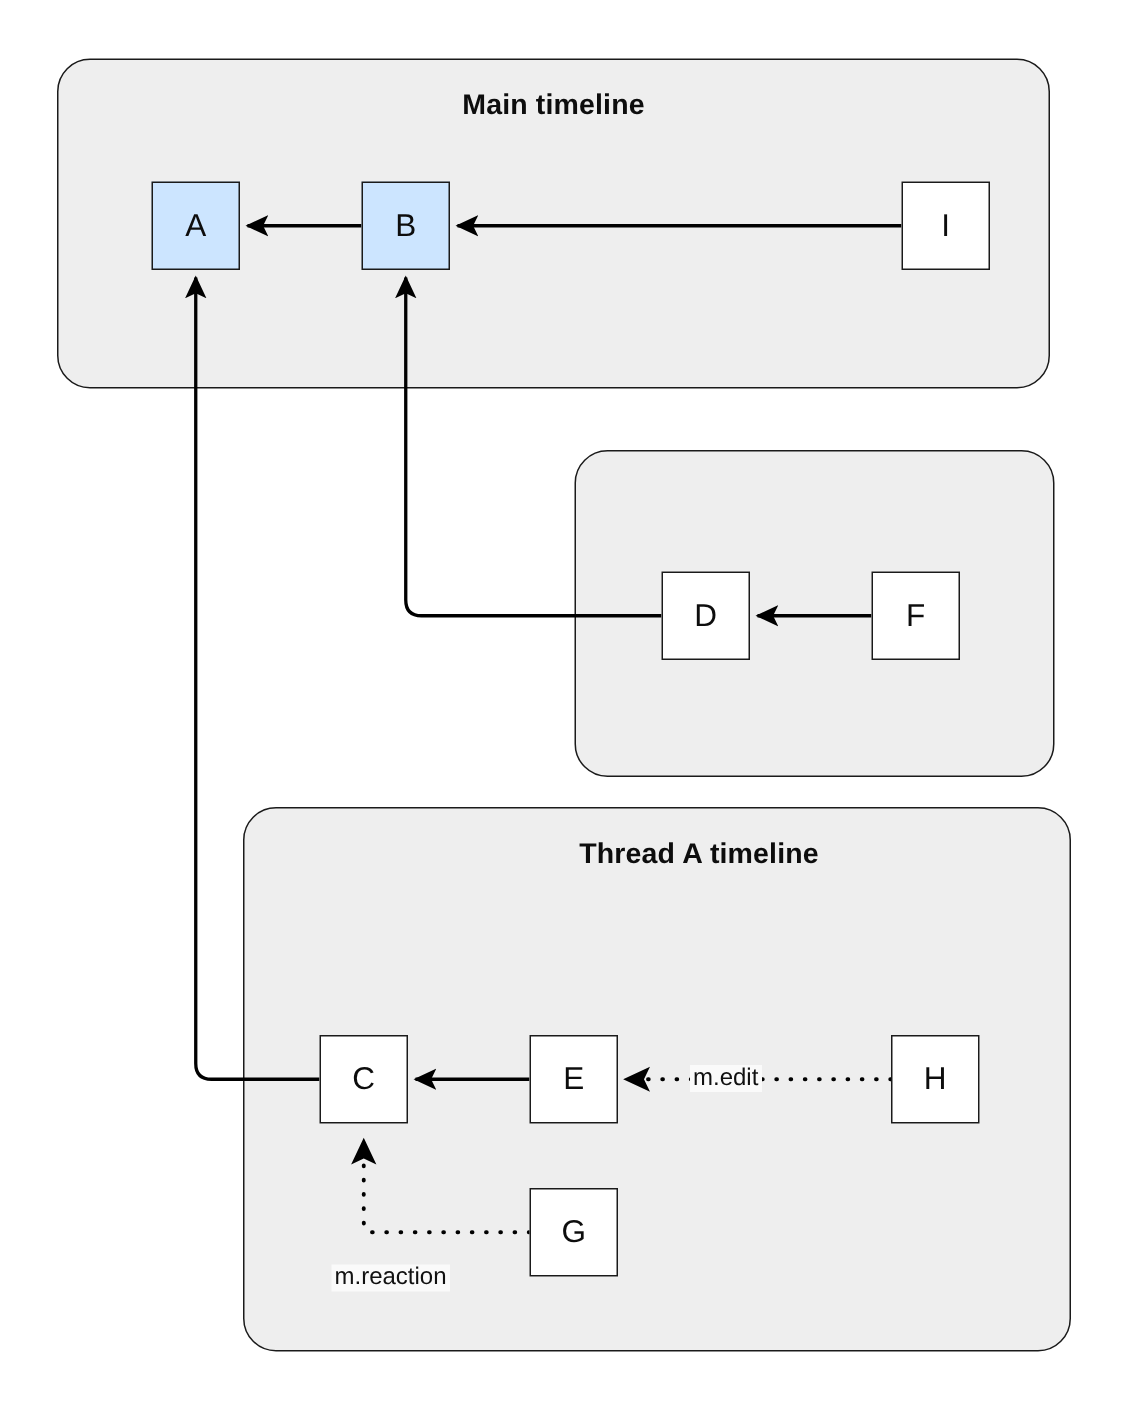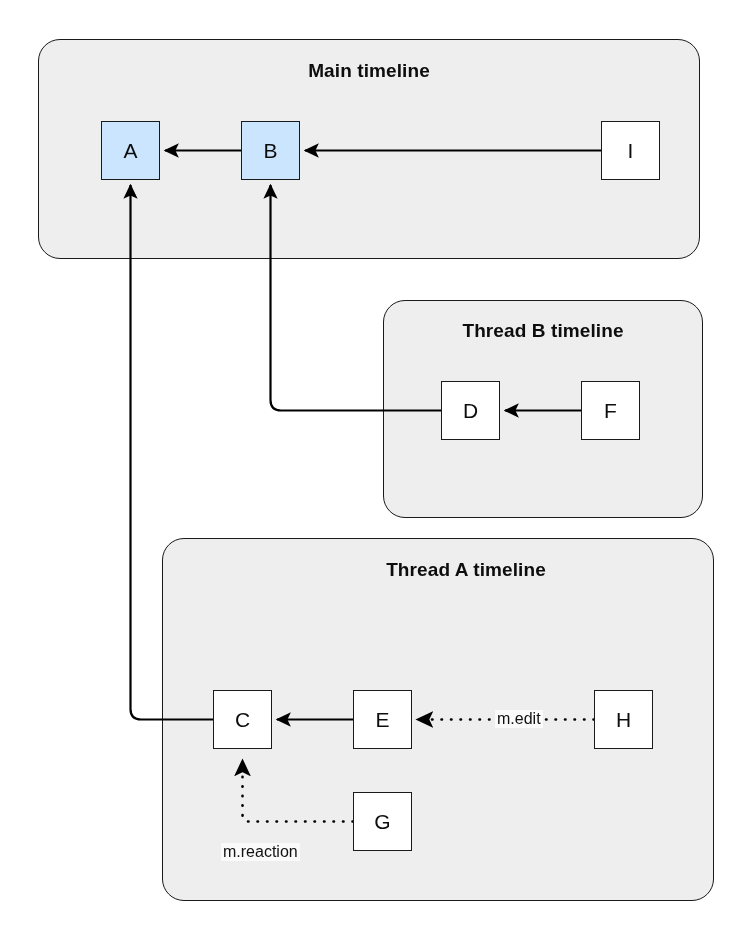--- a/index.html
+++ b/index.html
@@ -71,21 +71,20 @@
 </head>
 <body>
 
 <div id="canvas">
 
   <div class="panel" style="left:38px; top:39px; width:662px; height:220px;"></div>
   <div class="panel" style="left:383px; top:300px; width:320px; height:218px;"></div>
   <div class="panel" style="left:162px; top:538px; width:552px; height:363px;"></div>
 
   <div class="panel-title" style="top:60px; left:38px; width:662px;">Main timeline</div>
-  <div class="panel-title" style="top:320px; left:383px; width:320px;">Thread B timeline</div>
   <div class="panel-title" style="top:559px; left:162px; width:608px;">Thread A timeline</div>
 
   <svg id="edges" viewBox="0 0 756 942" width="756" height="942" xmlns="http://www.w3.org/2000/svg">
     <defs>
       <marker id="arrow" viewBox="0 0 12 12" refX="10.5" refY="6" markerWidth="7.2" markerHeight="7.2" orient="auto-start-reverse">
         <path d="M 0 0.6 L 11.5 6 L 0 11.4 L 2.6 6 Z" fill="#000000"></path>
       </marker>
     </defs>
 
     <g>
@@ -142,16 +141,16 @@
   <div class="node" style="left:353px; top:690px; width:59px; height:59px;">
     <span>E</span>
   </div>
   <div class="node" style="left:594px; top:690px; width:59px; height:59px;">
     <span>H</span>
   </div>
   <div class="node" style="left:353px; top:792px; width:59px; height:59px;">
     <span>G</span>
   </div>
 
-  <div class="edge-label" style="left:495px; top:710px;">m.edit</div>
+  <div class="edge-label" style="left:460px; top:710px;">m.edit</div>
   <div class="edge-label" style="left:221px; top:843px;">m.reaction</div>
 
 </div>
 
 </body></html>

